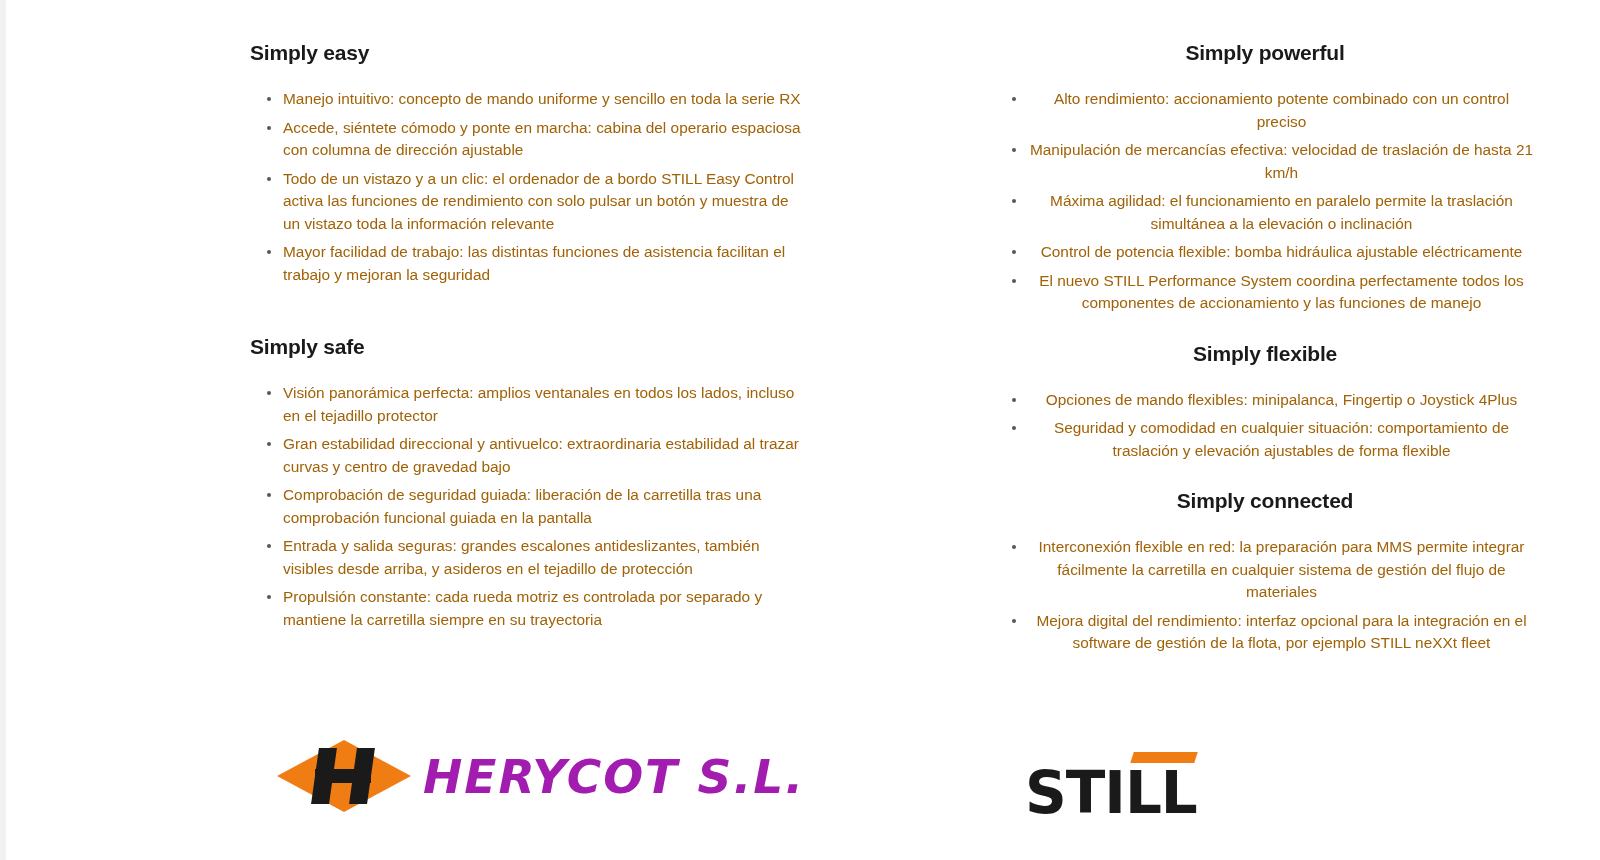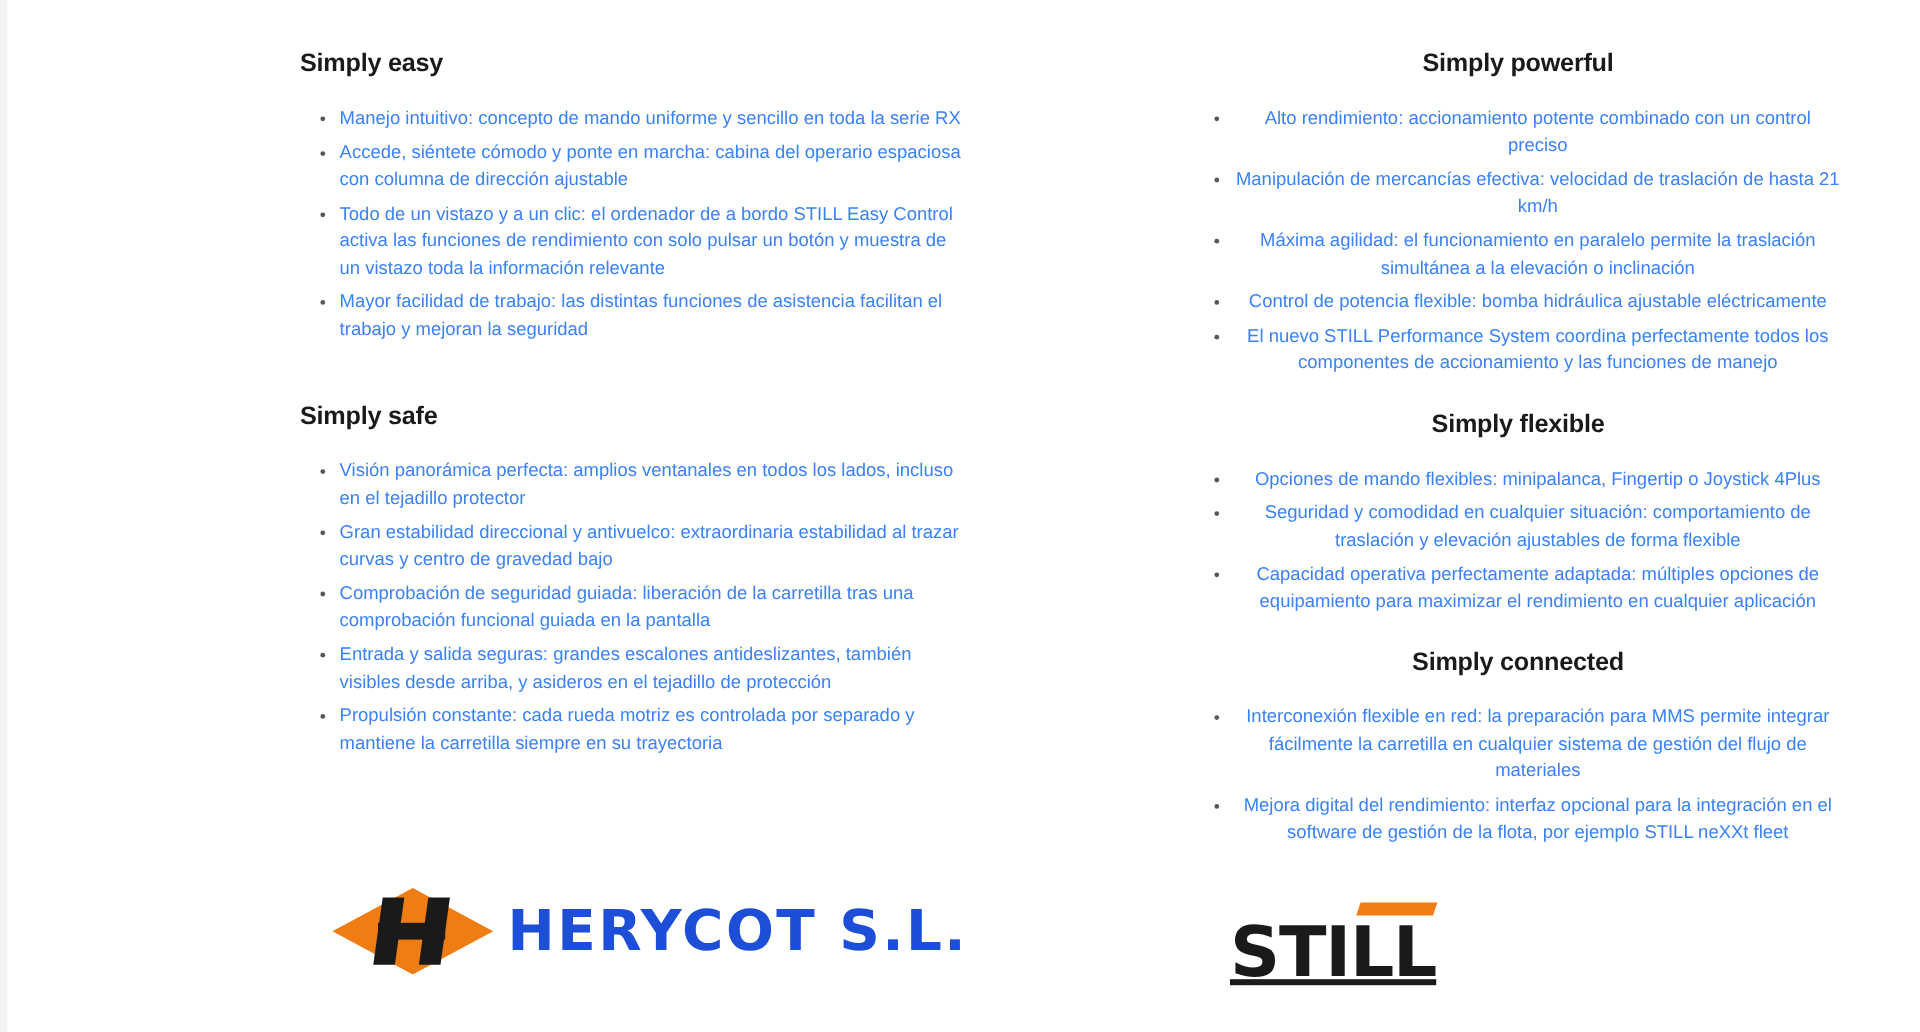--- a/index.html
+++ b/index.html
@@ -67,21 +67,21 @@
     list-style: none;
     margin: 0;
     padding: 0;
   }
   ul.bullets li {
     position: relative;
     padding-left: 33px;
     margin-bottom: 6px;
     font-size: 15.4px;
     line-height: 22.5px;
-    color: #3b82f6;
+    color: #a16207;
   }
   ul.bullets li::before {
     content: "";
     position: absolute;
     left: 17px;
     top: 9px;
     width: 4px;
     height: 4px;
     border-radius: 50%;
     background: #55585a;
@@ -138,44 +138,44 @@
     left: 38px;
     top: 29px;
     width: 56px;
     height: 14px;
     background: #1a1a1a;
   }
   .herycot-text {
     margin-left: 12px;
     font-family: "DejaVu Sans", sans-serif;
     font-weight: bold;
+    font-style: italic;
     font-size: 47px;
     line-height: 47px;
     letter-spacing: 2px;
-    color: #1d4ed8;
+    color: #a21caf;
   }
   
   .logo-still {
     position: absolute;
     left: 1025px;
     top: 28px;
     width: 215px;
     height: 72px;
   }
   .still-text {
     position: absolute;
     left: 0;
     top: 16px;
     font-family: "DejaVu Sans", sans-serif;
     font-weight: bold;
     font-size: 58px;
     line-height: 58px;
     letter-spacing: -1px;
     color: #1a1a1a;
-    text-decoration: underline;
   }
   .still-bar {
     position: absolute;
     left: 107px;
     top: 4px;
     width: 64px;
     height: 11px;
     background: #F07D14;
     transform: skewX(-18deg);
   }
@@ -225,21 +225,20 @@
           <li>Control de potencia flexible: bomba hidráulica ajustable eléctricamente</li>
           <li>El nuevo STILL Performance System coordina perfectamente todos los componentes de accionamiento y las funciones de manejo</li>
         </ul>
       </div>
 
       <div class="section-right">
         <h2 class="section-title">Simply flexible</h2>
         <ul class="bullets">
           <li>Opciones de mando flexibles: minipalanca, Fingertip o Joystick 4Plus</li>
           <li>Seguridad y comodidad en cualquier situación: comportamiento de traslación y elevación ajustables de forma flexible</li>
-          <li>Capacidad operativa perfectamente adaptada: múltiples opciones de equipamiento para maximizar el rendimiento en cualquier aplicación</li>
         </ul>
       </div>
 
       <div class="section-right">
         <h2 class="section-title">Simply connected</h2>
         <ul class="bullets">
           <li>Interconexión flexible en red: la preparación para MMS permite integrar fácilmente la carretilla en cualquier sistema de gestión del flujo de materiales</li>
           <li>Mejora digital del rendimiento: interfaz opcional para la integración en el software de gestión de la flota, por ejemplo STILL neXXt fleet</li>
         </ul>
       </div>

